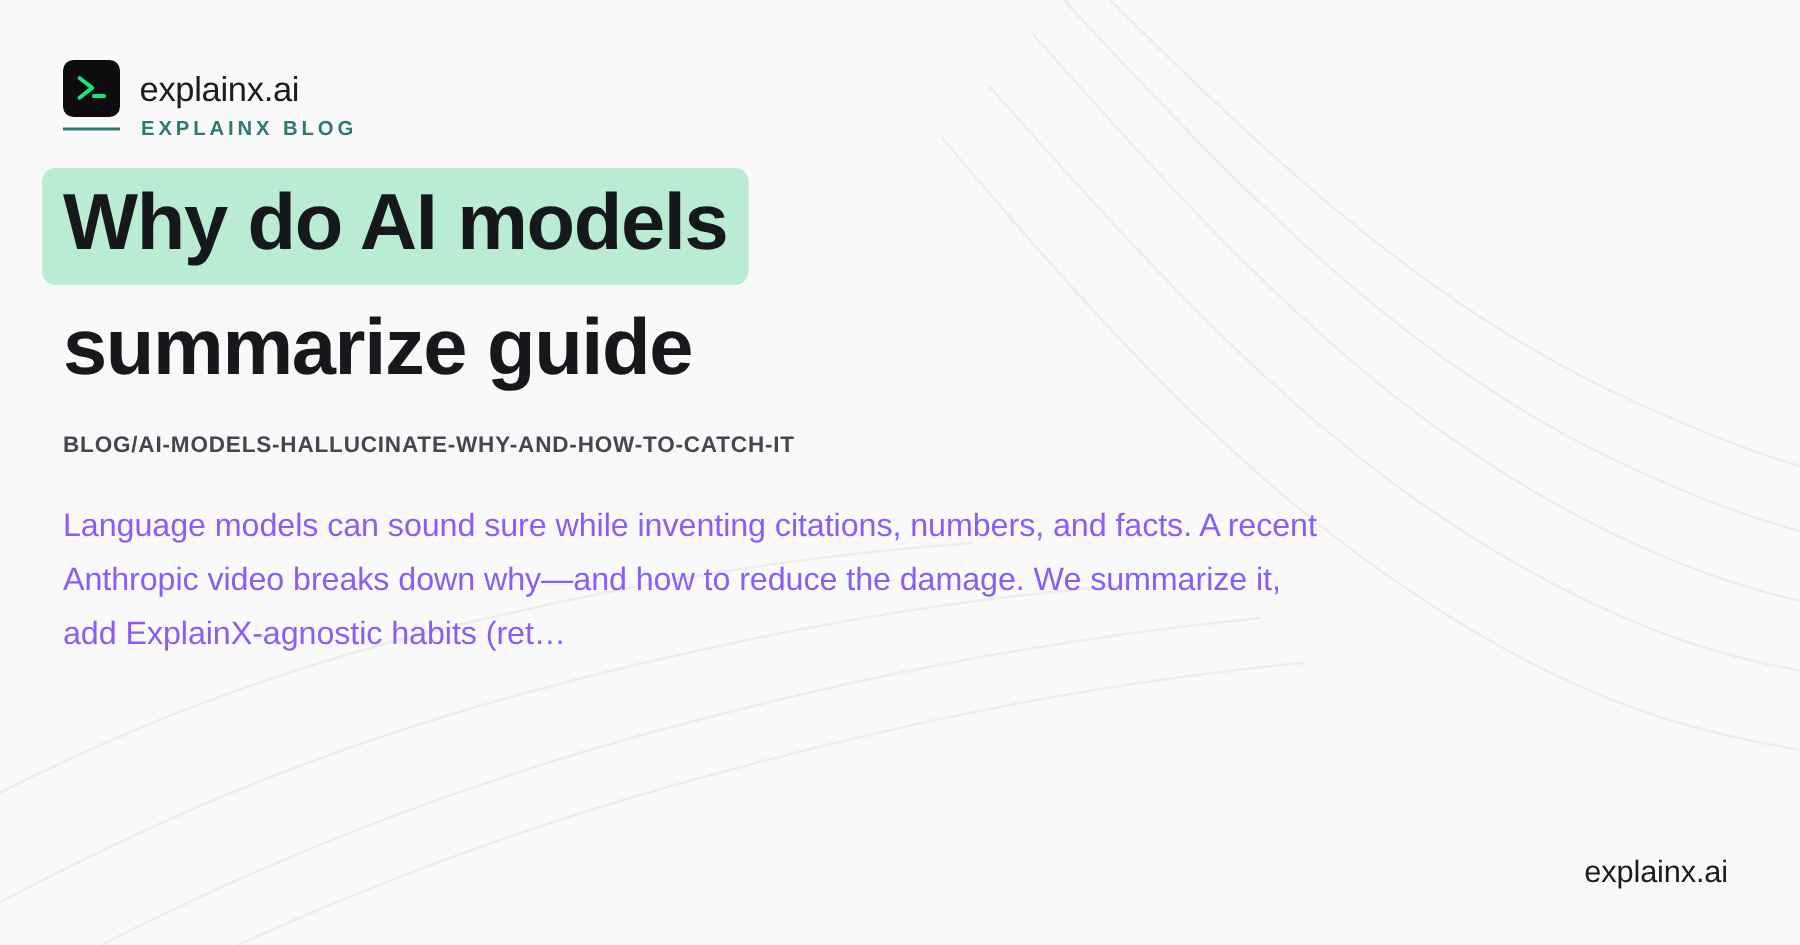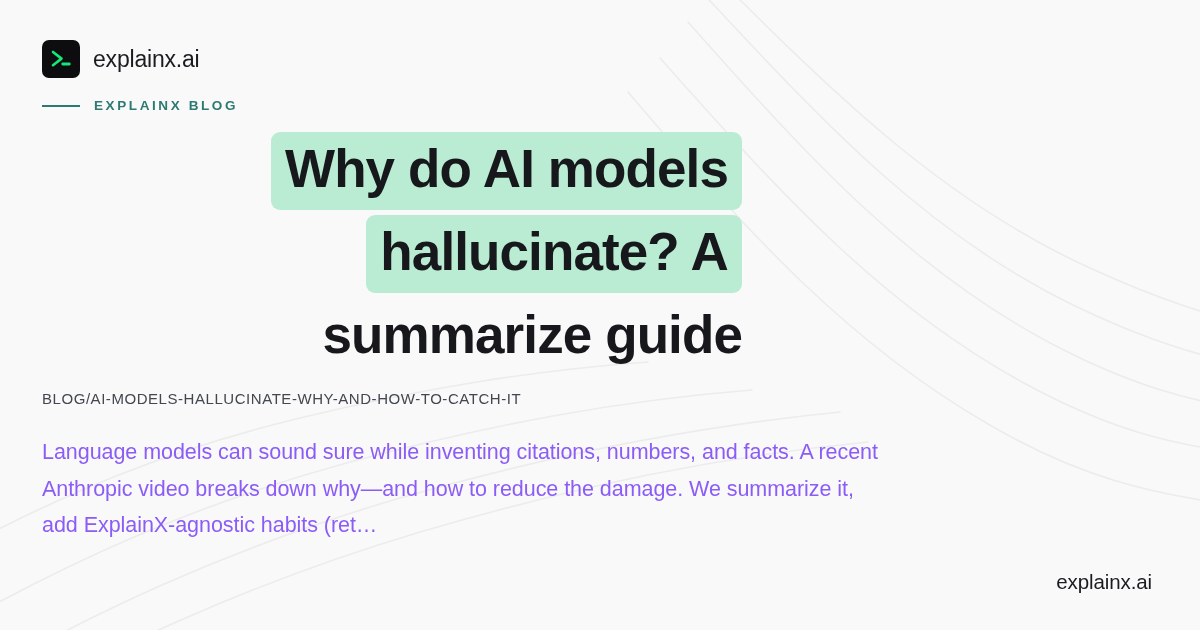--- a/index.html
+++ b/index.html
@@ -69,21 +69,20 @@
     letter-spacing: -0.2px;
     line-height: 1;
     white-space: nowrap;
   }
 
   
   .eyebrow {
     display: flex;
     align-items: center;
     gap: 14px;
-    margin-top: 20px;
     height: 16px;
   }
   .eyebrow-rule {
     width: 38px;
     height: 2px;
     background: #2c7a72;
     flex: 0 0 auto;
   }
   .eyebrow-text {
     font-size: 13.5px;
@@ -100,40 +99,39 @@
     font-size: 53px;
     font-weight: 700;
     line-height: 1.26;
     color: #17181c;
     letter-spacing: -0.9px;
     max-width: 700px;
   }
   .headline .ln {
     display: block;
     white-space: nowrap;
-    text-align: right;
   }
   .headline .hl {
     display: inline-block;
     background: #b9ecd2;
     border-radius: 9px;
     padding: 4px 14px 7px 14px;
     margin-left: -14px;
     margin-bottom: 5px;
   }
   .headline .plain {
     display: inline-block;
     padding: 4px 0 7px 0;
   }
 
   
   .slug {
     margin-top: 16px;
     font-size: 15px;
-    font-weight: 400;
+    font-weight: 700;
     letter-spacing: 0.55px;
     color: #44474f;
     white-space: nowrap;
     line-height: 1;
   }
 
   
   .desc {
     margin-top: 28px;
     font-size: 21.5px;
@@ -187,21 +185,20 @@
       <span class="brand-name">explainx.ai</span>
     </div>
 
     <div class="eyebrow">
       <span class="eyebrow-rule"></span>
       <span class="eyebrow-text">EXPLAINX BLOG</span>
     </div>
 
     <h1 class="headline">
       <span class="ln"><span class="hl">Why do AI models</span></span>
-      <span class="ln"><span class="hl">hallucinate?  A</span></span>
       <span class="ln"><span class="plain">summarize guide</span></span>
     </h1>
 
     <div class="slug">BLOG/AI-MODELS-HALLUCINATE-WHY-AND-HOW-TO-CATCH-IT</div>
 
     <p class="desc">Language models can sound sure while inventing citations, numbers, and facts. A recent Anthropic video breaks down why—and how to reduce the damage. We summarize it, add ExplainX-agnostic habits (ret…</p>
 
   </div>
 
   <div class="watermark">explainx.ai</div>

